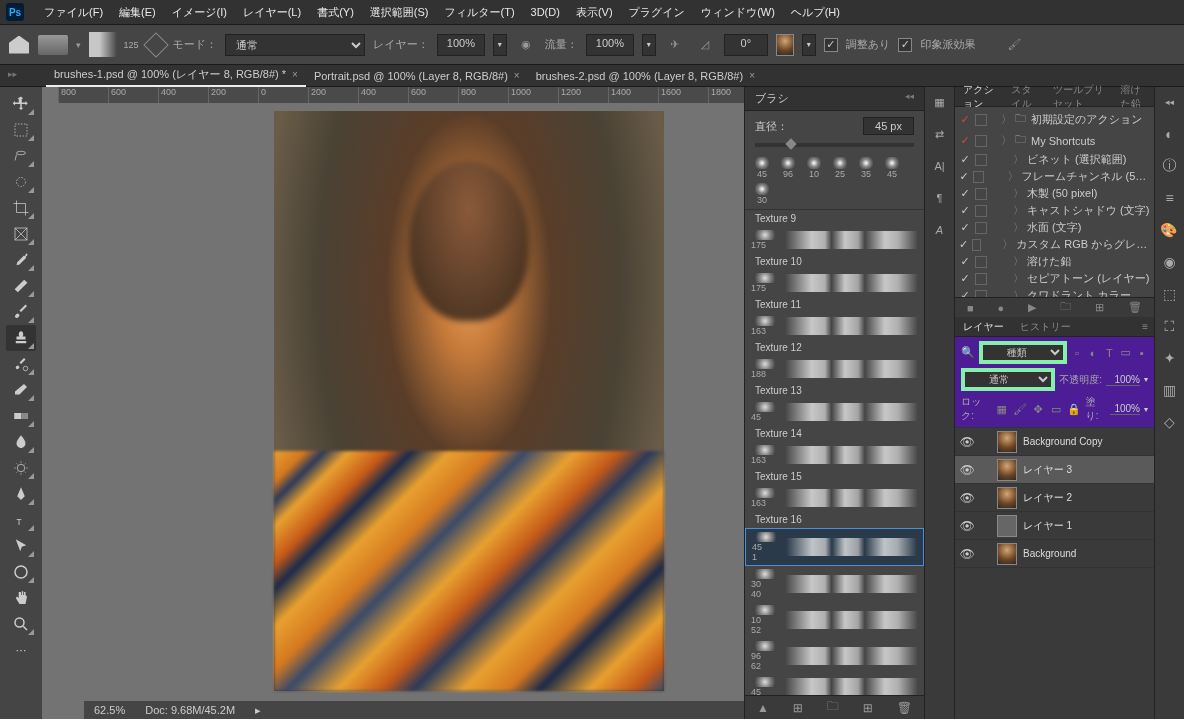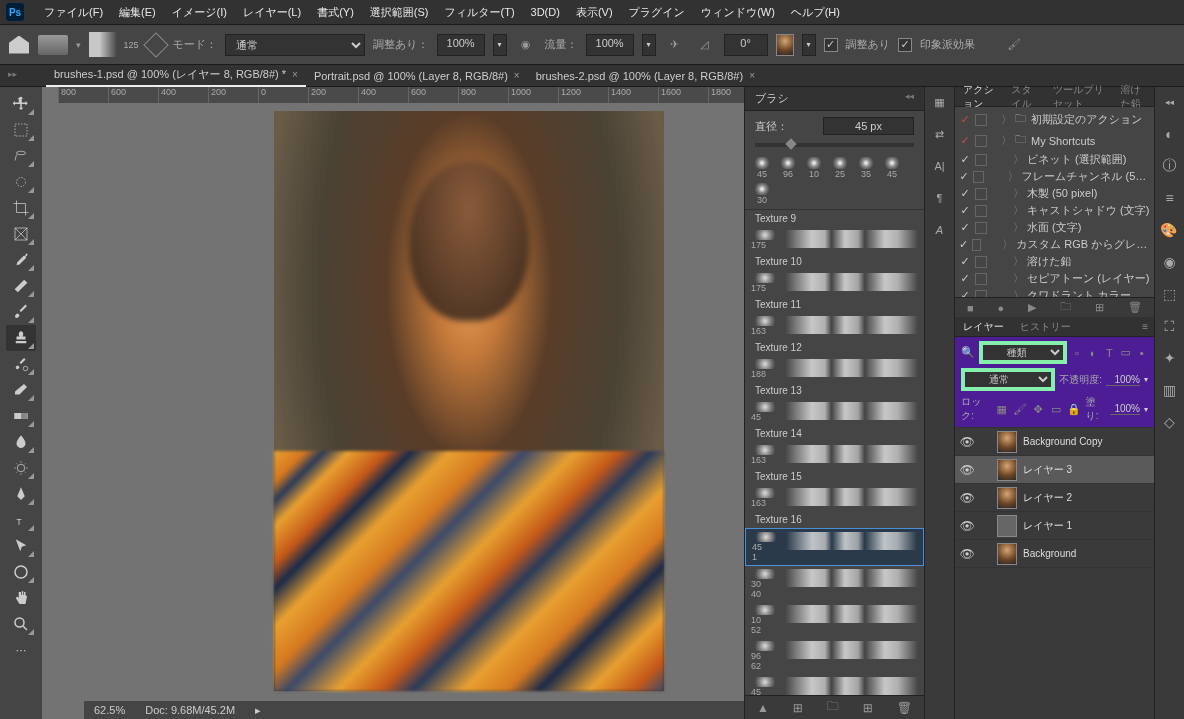--- a/index.html
+++ b/index.html
@@ -33,30 +33,30 @@
 .toolstrip svg{width:18px;height:18px}
 .canvas-area{flex:1;background:#737373;position:relative;overflow:hidden}
 .ruler-h{position:absolute;top:0;left:16px;right:0;height:16px;background:#4a4a4a;display:flex;overflow:hidden}
 .ruler-h span{width:50px;flex-shrink:0;color:#aaa;font-size:9px;border-left:1px solid #666;padding-left:2px}
 .canvas-img{position:absolute;top:24px;left:232px;width:390px;height:580px;background:radial-gradient(ellipse at 50% 30%,#e8a05a 0%,#c67a3a 12%,#5a3d28 30%,#4a4235 55%,#6a5d48 75%,#3a3628 100%)}
 .canvas-img::before{content:"";position:absolute;top:50px;left:50%;transform:translateX(-50%);width:120px;height:160px;background:radial-gradient(ellipse at 50% 30%,#8a5a3a,#5a3d28 60%,#3a2818);border-radius:50% 50% 45% 45%;filter:blur(3px)}
 .canvas-img::after{content:"";position:absolute;bottom:0;left:0;right:0;height:240px;background:linear-gradient(135deg,#e8a030 0%,#d47820 5%,#2a3a5a 8%,#e8a030 12%,#c45818 18%,#1a2a4a 22%,#e8a030 28%,#d47820 35%,#3a4a6a 40%,#e8a030 48%,#c45818 55%,#2a3a5a 60%,#e8a030 68%,#d47820 75%,#1a2a4a 80%,#e8a030 88%,#c45818 95%,#3a4a6a 100%);filter:blur(1.5px)}
 .right-dock{width:180px;background:#454545;display:flex;flex-direction:column;border-left:1px solid #222}
 .brush-panel .tab-hdr{background:#323232;padding:4px 10px;border-bottom:1px solid #222;display:flex;justify-content:space-between}
 .brush-panel .size-row{padding:6px 10px;display:flex;align-items:center;justify-content:space-between}
-.brush-panel .size-input{background:#333;border:1px solid #222;width:91px;text-align:center;padding:2px}
+.brush-panel .size-input{background:#333;border:1px solid #222;width:51px;text-align:center;padding:2px}
 .brush-panel .slider{height:4px;background:#333;margin:2px 10px 6px;position:relative}
 .brush-panel .slider::after{content:"";position:absolute;left:20%;top:-3px;width:8px;height:8px;background:#888;transform:rotate(45deg)}
 .brush-panel .favs{display:flex;padding:4px 6px;gap:4px;flex-wrap:wrap;border-bottom:1px solid #333}
 .brush-panel .fav{width:22px;display:flex;flex-direction:column;align-items:center}
 .brush-panel .fav-sw{width:18px;height:12px;background:radial-gradient(circle,#fff,#888,transparent 70%)}
 .brush-panel .fav-sz{font-size:9px;color:#aaa}
 .brush-list{flex:1;overflow:auto}
 .brush-group{padding:3px 10px;color:#ccc;font-size:10px;cursor:default}
-.brush-item{display:flex;padding:3px 6px;gap:6px}
+.brush-item{display:flex;align-items:center;padding:3px 6px;gap:6px}
 .brush-item.selected{border:1px solid #4a90d9;background:#2a3a4a}
 .brush-item .bthumb{width:28px}
 .brush-item .bsw{height:10px;background:radial-gradient(circle,#ddd,#888,transparent 70%)}
 .brush-item .bsz{font-size:9px;color:#aaa}
 .brush-item .bstroke{flex:1;height:18px;background:linear-gradient(to right,transparent,#fff 20%,#ddd 30%,transparent 35%,#fff 45%,#ccc 55%,transparent 60%,#fff 75%,#ddd 85%,transparent);opacity:.7}
 .brush-foot{height:24px;background:#3a3a3a;display:flex;align-items:center;justify-content:space-around;border-top:1px solid #222}
 .brush-foot span{color:#999;font-size:12px;cursor:pointer}
 .vdock{width:30px;background:#3a3a3a;display:flex;flex-direction:column;align-items:center;padding:4px 0;gap:10px;border-left:1px solid #222}
 .vdock .dic{width:22px;height:22px;display:flex;align-items:center;justify-content:center;color:#aaa}
 .far-right{width:200px;background:#4c1d95;display:flex;flex-direction:column;border-left:1px solid #222}
@@ -118,21 +118,21 @@
     <div class="brush-icon"></div>
   </div>
   <span style="font-size:9px;color:#999">▾</span>
   <div style="display:flex;align-items:center">
     <div class="brush-prev"></div>
     <span style="font-size:9px;color:#aaa">125</span>
   </div>
   <div class="swap"></div>
   <label>モード：</label>
   <select><option>通常</option></select>
-  <label>調整あり：</label>
+  <label>レイヤー：</label>
   <div class="numfield">100%</div>
   <div class="drop"></div>
   <div class="ico">◉</div>
   <label>流量：</label>
   <div class="numfield">100%</div>
   <div class="drop"></div>
   <div class="ico">✈</div>
   <div class="ico">◿</div>
   <div class="numfield" style="width:44px">0°</div>
   <div class="portrait-thumb"></div>

